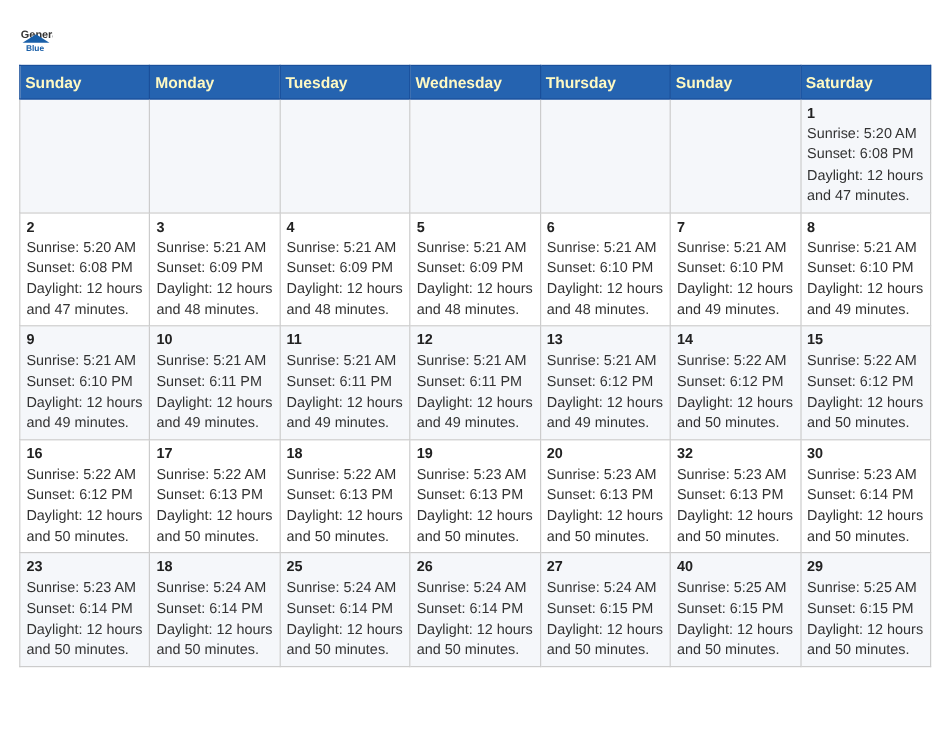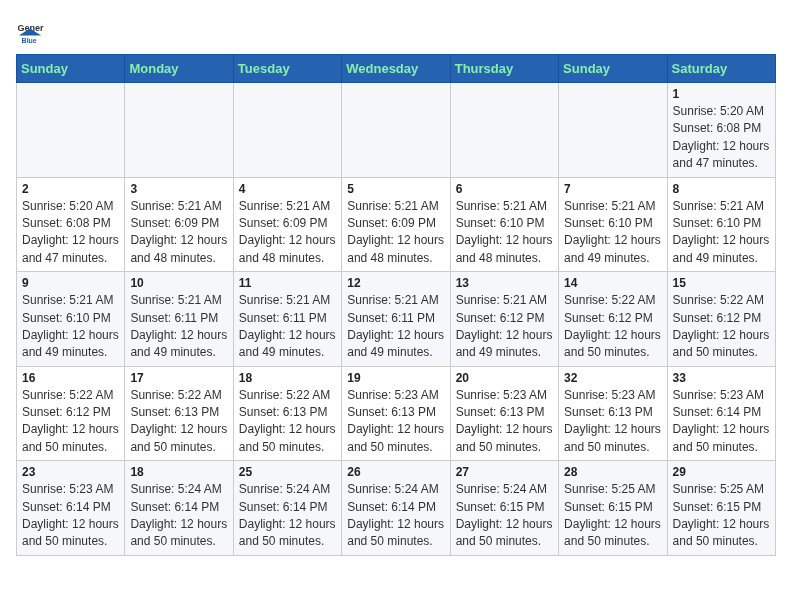--- a/index.html
+++ b/index.html
@@ -37,21 +37,21 @@
       font-size: 15px;
       color: #555;
     }
     table {
       width: 100%;
       border-collapse: collapse;
       table-layout: fixed;
     }
     thead th {
       background-color: #2563b0;
-      color: #86efac;
+      color: #fef9c3;
       font-size: 13px;
       font-weight: bold;
       padding: 6px 4px;
       text-align: left;
       border: 1px solid #1a4f9a;
     }
     tbody td {
       border: 1px solid #ccc;
       vertical-align: top;
       padding: 4px 5px;
@@ -206,21 +206,21 @@
         </td>
         <td>
           <span class="day-number">20</span>
           <div class="day-info">Sunrise: 5:23 AM<br>Sunset: 6:13 PM<br>Daylight: 12 hours and 50 minutes.</div>
         </td>
         <td>
           <span class="day-number">32</span>
           <div class="day-info">Sunrise: 5:23 AM<br>Sunset: 6:13 PM<br>Daylight: 12 hours and 50 minutes.</div>
         </td>
         <td>
-          <span class="day-number">33</span>
+          <span class="day-number">30</span>
           <div class="day-info">Sunrise: 5:23 AM<br>Sunset: 6:14 PM<br>Daylight: 12 hours and 50 minutes.</div>
         </td>
       </tr>
       <tr>
         <td>
           <span class="day-number">23</span>
           <div class="day-info">Sunrise: 5:23 AM<br>Sunset: 6:14 PM<br>Daylight: 12 hours and 50 minutes.</div>
         </td>
         <td>
           <span class="day-number">18</span>
@@ -232,21 +232,21 @@
         </td>
         <td>
           <span class="day-number">26</span>
           <div class="day-info">Sunrise: 5:24 AM<br>Sunset: 6:14 PM<br>Daylight: 12 hours and 50 minutes.</div>
         </td>
         <td>
           <span class="day-number">27</span>
           <div class="day-info">Sunrise: 5:24 AM<br>Sunset: 6:15 PM<br>Daylight: 12 hours and 50 minutes.</div>
         </td>
         <td>
-          <span class="day-number">28</span>
+          <span class="day-number">40</span>
           <div class="day-info">Sunrise: 5:25 AM<br>Sunset: 6:15 PM<br>Daylight: 12 hours and 50 minutes.</div>
         </td>
         <td>
           <span class="day-number">29</span>
           <div class="day-info">Sunrise: 5:25 AM<br>Sunset: 6:15 PM<br>Daylight: 12 hours and 50 minutes.</div>
         </td>
       </tr>
     </tbody>
 </table>
 

